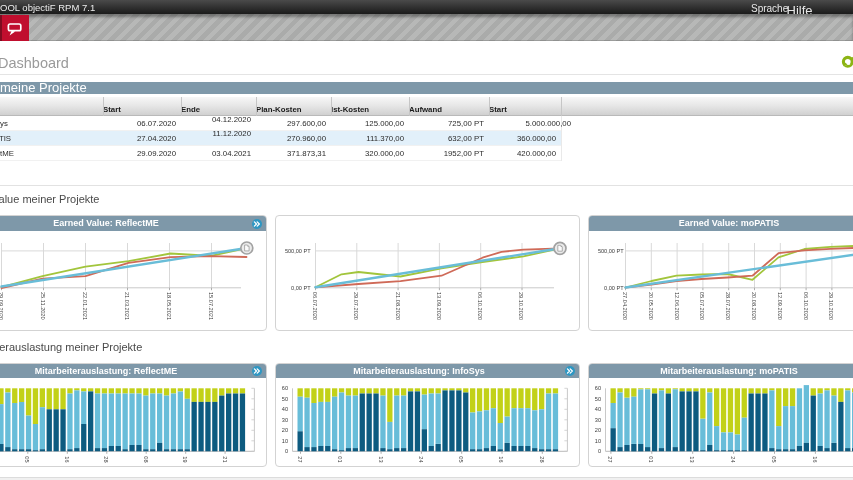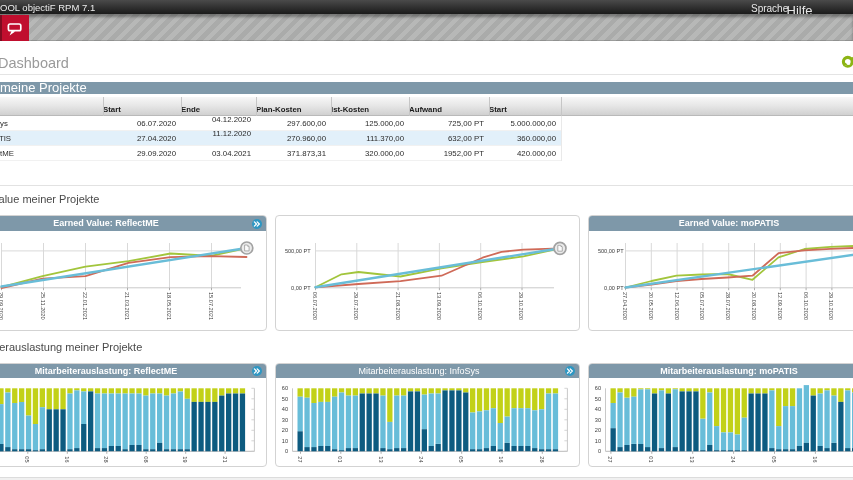--- a/index.html
+++ b/index.html
@@ -50,21 +50,21 @@
 <div style="position:absolute;left:489px;top:116px;width:1px;height:44.5px;background:#e9e9e9"></div>
 <div style="position:absolute;left:561px;top:96.5px;width:1px;height:19.5px;background:#c6c6c6"></div>
 <div style="position:absolute;left:561px;top:116px;width:1px;height:44.5px;background:#e9e9e9"></div>
 <div style="position:absolute;left:0;top:116px;width:561px;height:15px;background:#ffffff;border-bottom:1px solid #f1f1f1"></div>
 <span class="cell" style="left:-18.2px;top:116px;width:124px;text-align:left;padding-left:0">InfoSys</span>
 <span class="cell" style="left:103px;top:116px;width:78px">06.07.2020</span>
 <span class="cell" style="left:181px;top:112px;width:75px">04.12.2020</span>
 <span class="cell" style="left:256px;top:116px;width:75px">297.600,00</span>
 <span class="cell" style="left:331px;top:116px;width:78px">125.000,00</span>
 <span class="cell" style="left:409px;top:116px;width:80px">725,00 PT</span>
-<span class="cell" style="left:489px;top:116px;width:72px">5.000.000,00</span>
+<span class="cell" style="left:504px;top:116px;width:72px">5.000.000,00</span>
 <div style="position:absolute;left:0;top:131px;width:561px;height:15px;background:#e2f0fa;border-bottom:1px solid #f1f1f1"></div>
 <span class="cell" style="left:-21.2px;top:131px;width:124px;text-align:left;padding-left:0">moPATIS</span>
 <span class="cell" style="left:103px;top:131px;width:78px">27.04.2020</span>
 <span class="cell" style="left:181px;top:126px;width:75px">11.12.2020</span>
 <span class="cell" style="left:256px;top:131px;width:75px">270.960,00</span>
 <span class="cell" style="left:331px;top:131px;width:78px">111.370,00</span>
 <span class="cell" style="left:409px;top:131px;width:80px">632,00 PT</span>
 <span class="cell" style="left:489px;top:131px;width:72px">360.000,00</span>
 <div style="position:absolute;left:0;top:146px;width:561px;height:15px;background:#ffffff;border-bottom:1px solid #f1f1f1"></div>
 <span class="cell" style="left:-22.1px;top:146px;width:124px;text-align:left;padding-left:0">ReflectME</span>
@@ -316,21 +316,21 @@
       <text transform="rotate(90 141.2 78.3)" x="141.2" y="78.3" font-size="5.6" fill="#3c3c3c" font-family="&quot;Liberation Sans&quot;, sans-serif">28.12.2020</text>
       <line x1="183.2" y1="73.3" x2="183.2" y2="75.8" stroke="#9a9a9a" stroke-width="0.8"></line>
       <text transform="rotate(90 180.6 78.3)" x="180.6" y="78.3" font-size="5.6" fill="#3c3c3c" font-family="&quot;Liberation Sans&quot;, sans-serif">08.02.2021</text>
       <line x1="222.7" y1="73.3" x2="222.7" y2="75.8" stroke="#9a9a9a" stroke-width="0.8"></line>
       <text transform="rotate(90 220.1 78.3)" x="220.1" y="78.3" font-size="5.6" fill="#3c3c3c" font-family="&quot;Liberation Sans&quot;, sans-serif">19.04.2021</text>
       <line x1="262.1" y1="73.3" x2="262.1" y2="75.8" stroke="#9a9a9a" stroke-width="0.8"></line>
       <text transform="rotate(90 259.5 78.3)" x="259.5" y="78.3" font-size="5.6" fill="#3c3c3c" font-family="&quot;Liberation Sans&quot;, sans-serif">21.06.2021</text>
     </svg>
   </div>
 <div style="position:absolute;left:274.5px;top:362.5px;width:305px;height:104.5px;background:#fff;border:1px solid #d3d3d3;border-radius:4px;overflow:hidden">
-    <div style="position:absolute;left:0;top:0;width:100%;height:14.5px;background:#7e98a9;color:#fff;font-weight:normal;font-size:9px;line-height:14.5px;text-align:center;padding-left:10px;padding-right:26px;box-sizing:border-box;white-space:nowrap">Mitarbeiterauslastung: InfoSys<svg width="10" height="10" style="position:absolute;right:4px;top:50%;margin-top:-5px">
+    <div style="position:absolute;left:0;top:0;width:100%;height:14.5px;background:#7e98a9;color:#fff;font-weight:bold;font-size:9px;line-height:14.5px;text-align:center;padding-left:10px;padding-right:26px;box-sizing:border-box;white-space:nowrap">Mitarbeiterauslastung: InfoSys<svg width="10" height="10" style="position:absolute;right:4px;top:50%;margin-top:-5px">
         <circle cx="5" cy="5" r="5" fill="#2e97c3"></circle>
         <path d="M2.4 2.9 L4.5 5 L2.4 7.1 M5.2 2.9 L7.3 5 L5.2 7.1" stroke="#fff" stroke-width="1.3" fill="none" stroke-linecap="round" stroke-linejoin="round"></path>
       </svg></div>
     <svg width="303" height="85" style="position:absolute;left:0;top:14.5px">
       <text x="12" y="75.4" font-size="5.6" fill="#3c3c3c" text-anchor="end" font-family="&quot;Liberation Sans&quot;, sans-serif">0</text>
       <text x="12" y="64.9" font-size="5.6" fill="#3c3c3c" text-anchor="end" font-family="&quot;Liberation Sans&quot;, sans-serif">10</text>
       <text x="12" y="54.4" font-size="5.6" fill="#3c3c3c" text-anchor="end" font-family="&quot;Liberation Sans&quot;, sans-serif">20</text>
       <text x="12" y="43.9" font-size="5.6" fill="#3c3c3c" text-anchor="end" font-family="&quot;Liberation Sans&quot;, sans-serif">30</text>
       <text x="12" y="33.4" font-size="5.6" fill="#3c3c3c" text-anchor="end" font-family="&quot;Liberation Sans&quot;, sans-serif">40</text>
       <text x="12" y="22.9" font-size="5.6" fill="#3c3c3c" text-anchor="end" font-family="&quot;Liberation Sans&quot;, sans-serif">50</text>

